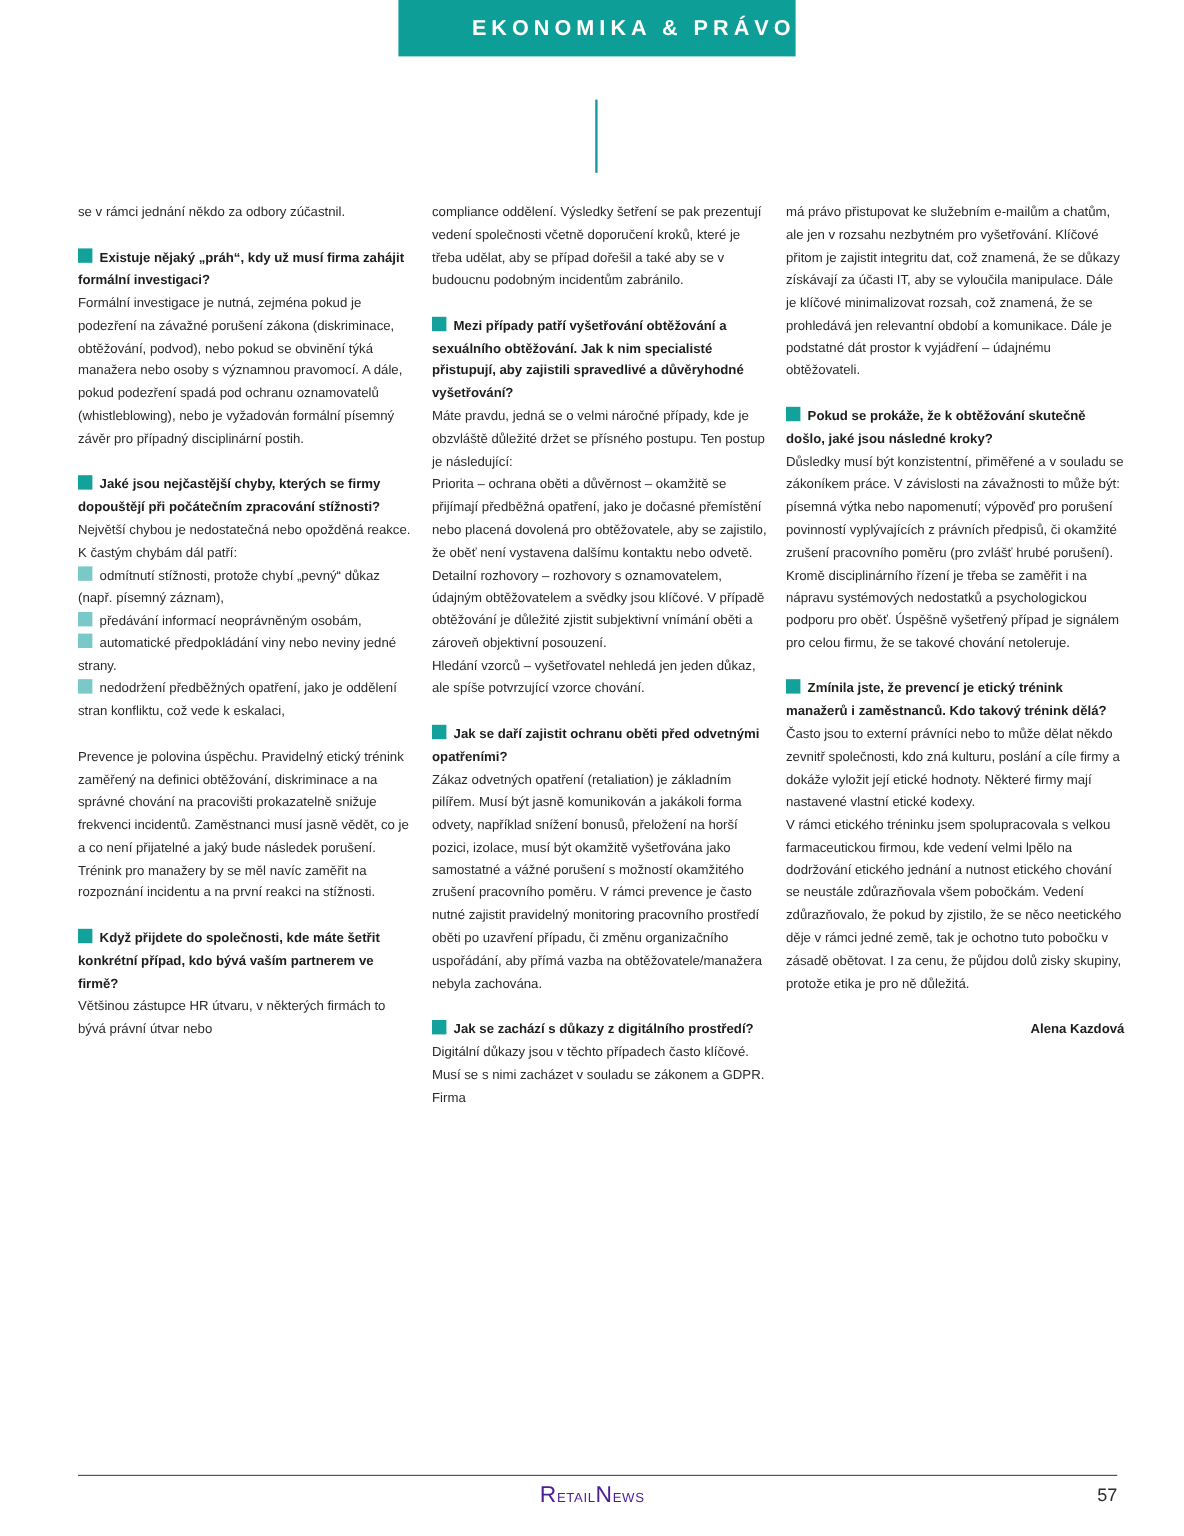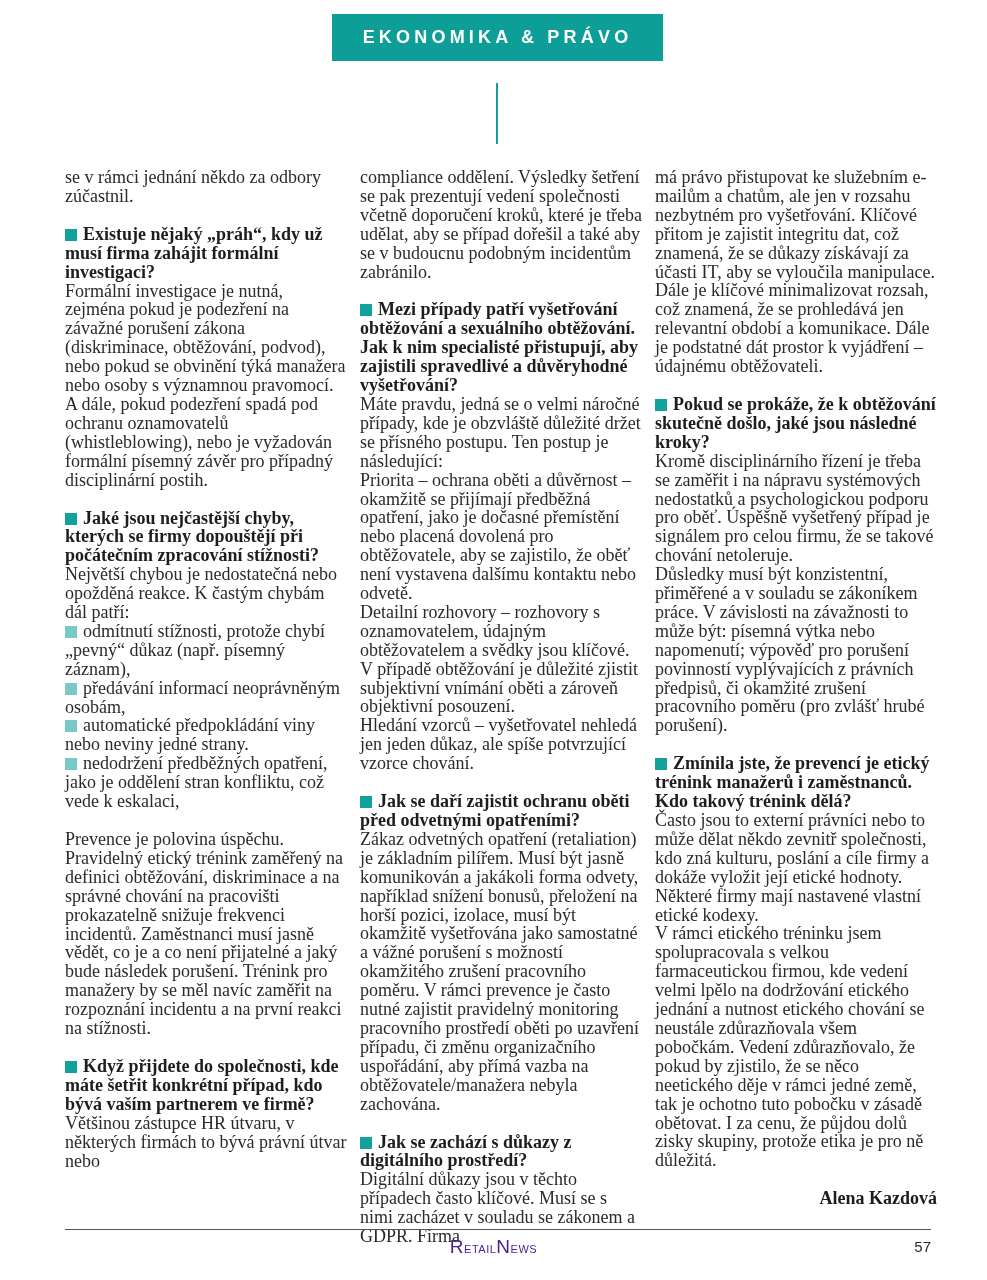--- a/index.html
+++ b/index.html
@@ -1,33 +1,33 @@
 <!DOCTYPE html>
 <html><head>
 <meta charset="utf-8">
 <style>
   * { box-sizing: border-box; margin: 0; padding: 0; }
   html, body { width: 987px; height: 1280px; background: #ffffff; }
   body { position: relative; font-family: "Liberation Sans", sans-serif; color: #2a2a2a; overflow: hidden; }
 
   .section-header {
-    position: absolute; left: 332px; top: 14px; width: 331px; height: 47px;
+    position: absolute; left: 332px; top: 0; width: 331px; height: 47px;
     background: #0e9e98; color: #ffffff;
     font-family: "Liberation Sans", sans-serif; font-weight: bold;
     font-size: 18px; letter-spacing: 4.2px;
-    display: flex; align-items: center; justify-content: center;
+    display: flex; align-items: center; justify-content: flex-end;
   }
   .divider-vertical {
     position: absolute; left: 496px; top: 83px; width: 2px; height: 61px;
     background: #1a9aa0;
   }
 
   .column {
     position: absolute; top: 168px; width: 282px;
-    font-size: 18px; line-height: 18.9px; color: #2a2a2a; font-family: Liberation Serif, serif;
+    font-size: 11px; line-height: 18.9px; color: #2a2a2a;
   }
   .col-1 { left: 65px; }
   .col-2 { left: 360px; }
   .col-3 { left: 655px; }
 
   .para { display: block; }
   .gap { height: 19px; }
 
   .question { font-weight: bold; color: #1d1d1d; }
   .q-bullet {
@@ -92,22 +92,22 @@
     <div class="question"><span class="q-bullet"></span><span>Jak se daří zajistit ochranu oběti před odvetnými opatřeními?</span></div>
     <span class="para">Zákaz odvetných opatření (retaliation) je základním pilířem. Musí být jasně komunikován a jakákoli forma odvety, například snížení bonusů, přeložení na horší pozici, izolace, musí být okamžitě vyšetřována jako samostatné a vážné porušení s možností okamžitého zrušení pracovního poměru. V rámci prevence je často nutné zajistit pravidelný monitoring pracovního prostředí oběti po uzavření případu, či změnu organizačního uspořádání, aby přímá vazba na obtěžovatele/manažera nebyla zachována.</span>
     <div class="gap"></div>
     <div class="question"><span class="q-bullet"></span><span>Jak se zachází s důkazy z digitálního prostředí?</span></div>
     <span class="para">Digitální důkazy jsou v těchto případech často klíčové. Musí se s nimi zacházet v souladu se zákonem a GDPR. Firma</span>
   </div>
 <div class="column col-3">
     <span class="para">má právo přistupovat ke služebním e-mailům a chatům, ale jen v rozsahu nezbytném pro vyšetřování. Klíčové přitom je zajistit integritu dat, což znamená, že se důkazy získávají za účasti IT, aby se vyloučila manipulace. Dále je klíčové minimalizovat rozsah, což znamená, že se prohledává jen relevantní období a komunikace. Dále je podstatné dát prostor k vyjádření – údajnému obtěžovateli.</span>
     <div class="gap"></div>
     <div class="question"><span class="q-bullet"></span><span>Pokud se prokáže, že k obtěžování skutečně došlo, jaké jsou následné kroky?</span></div>
+    <span class="para">Důsledky musí být konzistentní, přiměřené a v souladu se zákoníkem práce. V závislosti na závažnosti to může být: písemná výtka nebo napomenutí; výpověď pro porušení povinností vyplývajících z právních předpisů, či okamžité zrušení pracovního poměru (pro zvlášť hrubé porušení).</span>
     <span class="para">Kromě disciplinárního řízení je třeba se zaměřit i na nápravu systémových nedostatků a psychologickou podporu pro oběť. Úspěšně vyšetřený případ je signálem pro celou firmu, že se takové chování netoleruje.</span>
-    <span class="para">Důsledky musí být konzistentní, přiměřené a v souladu se zákoníkem práce. V závislosti na závažnosti to může být: písemná výtka nebo napomenutí; výpověď pro porušení povinností vyplývajících z právních předpisů, či okamžité zrušení pracovního poměru (pro zvlášť hrubé porušení).</span>
     <div class="gap"></div>
     <div class="question"><span class="q-bullet"></span><span>Zmínila jste, že prevencí je etický trénink manažerů i zaměstnanců. Kdo takový trénink dělá?</span></div>
     <span class="para">Často jsou to externí právníci nebo to může dělat někdo zevnitř společnosti, kdo zná kulturu, poslání a cíle firmy a dokáže vyložit její etické hodnoty. Některé firmy mají nastavené vlastní etické kodexy.</span>
     <span class="para">V rámci etického tréninku jsem spolupracovala s velkou farmaceutickou firmou, kde vedení velmi lpělo na dodržování etického jednání a nutnost etického chování se neustále zdůrazňovala všem pobočkám. Vedení zdůrazňovalo, že pokud by zjistilo, že se něco neetického děje v rámci jedné země, tak je ochotno tuto pobočku v zásadě obětovat. I za cenu, že půjdou dolů zisky skupiny, protože etika je pro ně důležitá.</span>
     <div class="author">Alena Kazdová</div>
   </div>
 
 <div class="footer-rule"></div>
 <div class="footer-brand">
   <span class="big">R</span><span>etail</span><span class="big">N</span><span>ews</span>

